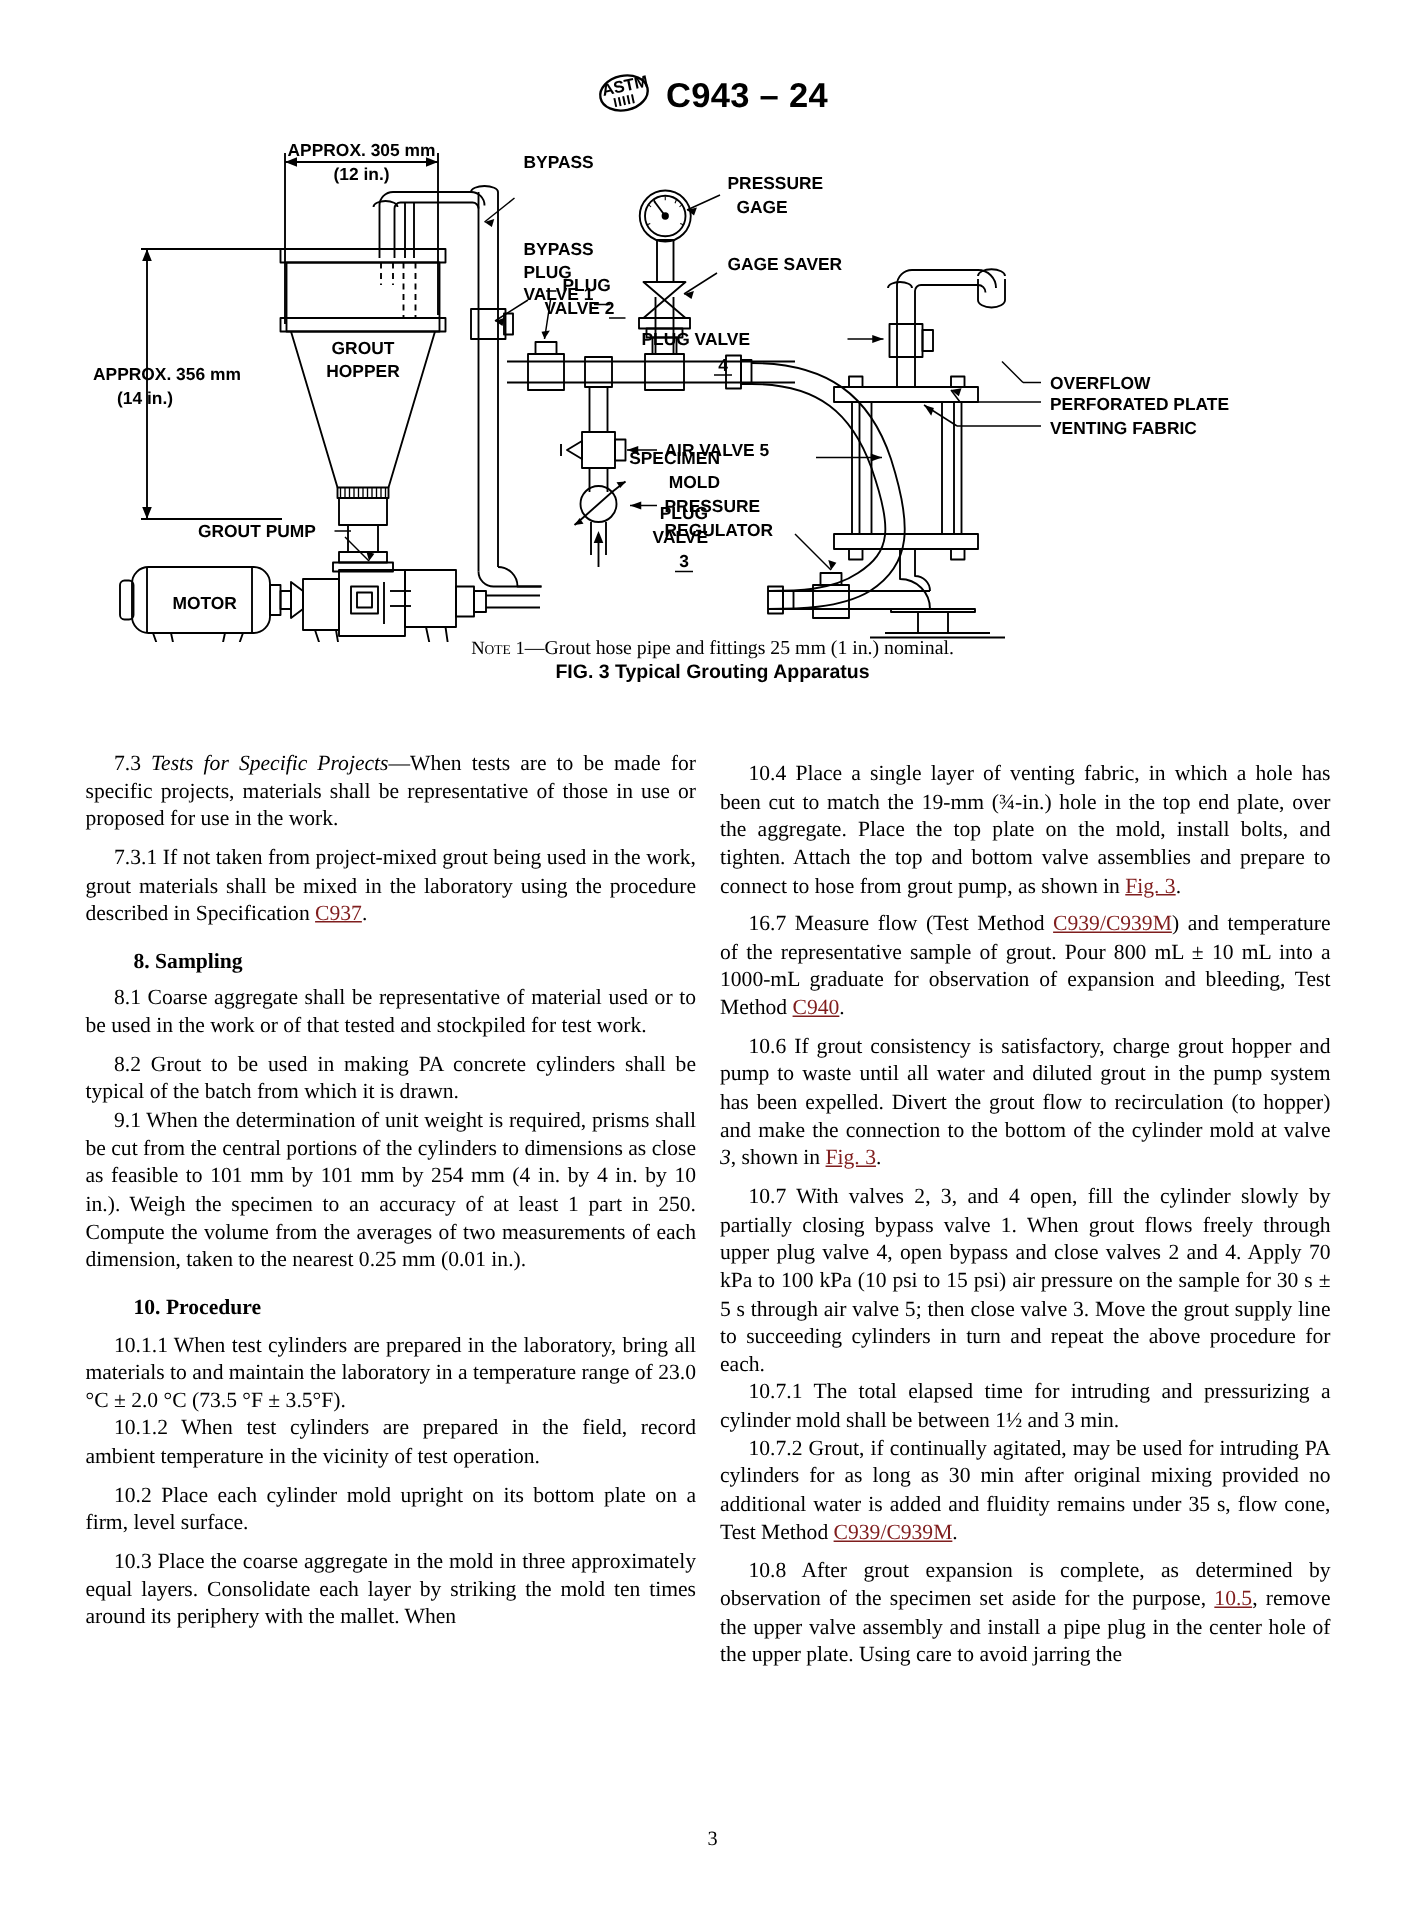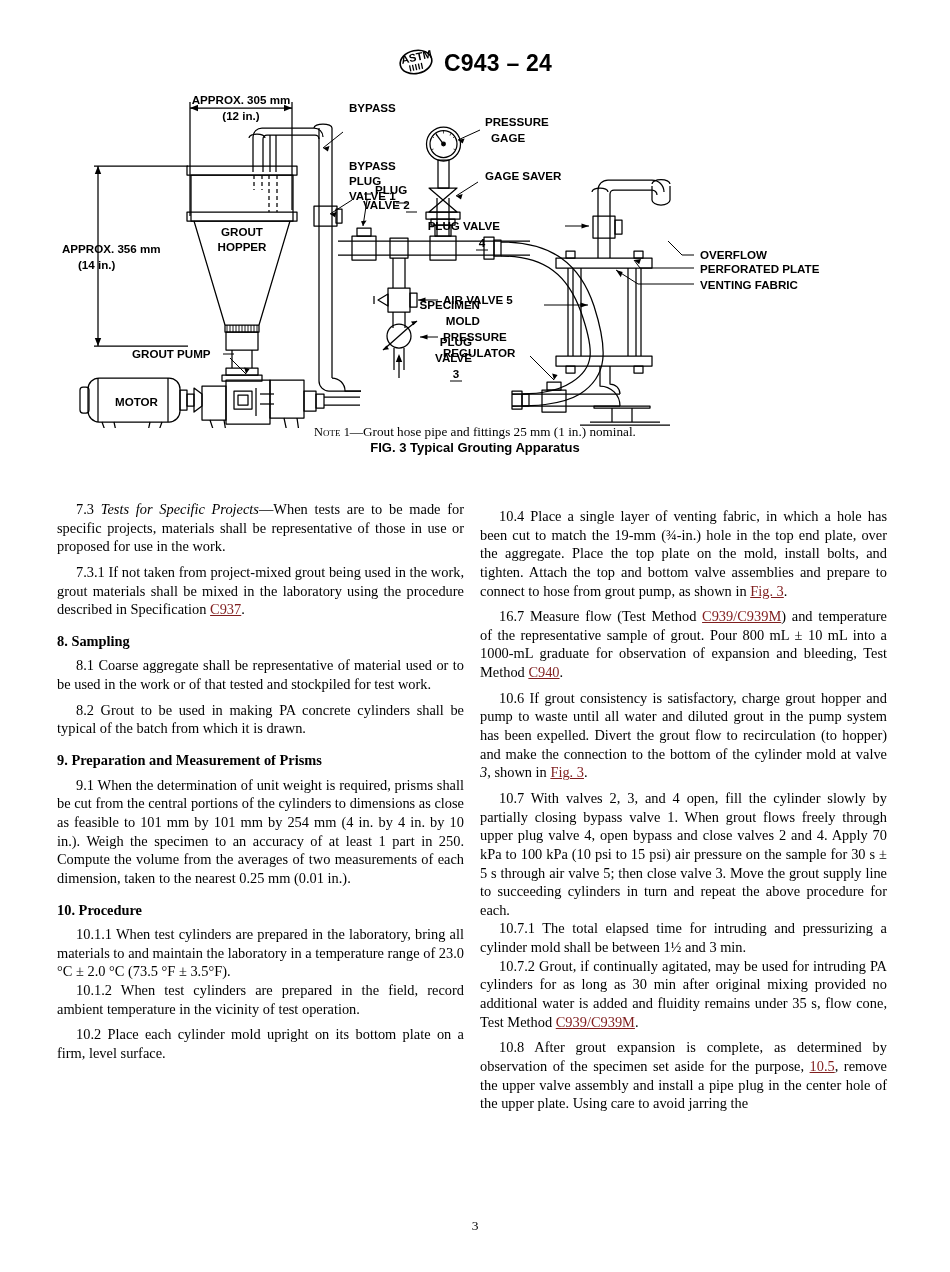--- a/index.html
+++ b/index.html
@@ -103,20 +103,21 @@
     text-indent: 19px;
     hyphens: auto;
   }
   .col p.noindent { text-indent: 0; }
   .col p.sechead {
     font-weight: bold;
     text-indent: 0;
     text-align: left;
     margin-top: 13px;
     margin-bottom: 6px;
+    margin-left: 32px;
   }
   .col p.para { margin-top: 7px; }
   .col p.tight { margin-top: 0px; }
   .ital { font-style: italic; }
   .xref { color: #7f1d1d; }
   .numit { font-style: italic; }
 
   
   .page-num {
     position: absolute;
@@ -487,30 +488,30 @@
 
       <p class="para">
         <span>7.3.1  If not taken from project-mixed grout being used in the work, grout materials shall be mixed in the laboratory using the procedure described in Specification </span><a class="xref" href="#">C937</a><span>.</span>
       </p>
 
       <p class="sechead">8.  Sampling</p>
 
       <p class="tight">8.1  Coarse aggregate shall be representative of material used or to be used in the work or of that tested and stockpiled for test work.</p>
       <p class="para">8.2  Grout to be used in making PA concrete cylinders shall be typical of the batch from which it is drawn.</p>
 
-      <p class="sechead">9.  Preparation and Measurement of Prisms</p>
 
       <p class="tight">9.1  When the determination of unit weight is required, prisms shall be cut from the central portions of the cylinders to dimensions as close as feasible to 101 mm by 101 mm by 254 mm (4 in. by 4 in. by 10 in.). Weigh the specimen to an accuracy of at least 1 part in 250. Compute the volume from the averages of two measurements of each dimension, taken to the nearest 0.25 mm (0.01 in.).</p>
 
       <p class="sechead">10.  Procedure</p>
 
 
       <p class="tight">10.1.1  When test cylinders are prepared in the laboratory, bring all materials to and maintain the laboratory in a temperature range of 23.0 °C ± 2.0 °C (73.5 °F ± 3.5°F).</p>
       <p class="tight">10.1.2  When test cylinders are prepared in the field, record ambient temperature in the vicinity of test operation.</p>
       <p class="para">10.2  Place each cylinder mold upright on its bottom plate on a firm, level surface.</p>
+      <p class="para">10.3  Place the coarse aggregate in the mold in three approximately equal layers. Consolidate each layer by striking the mold ten times around its periphery with the mallet. When</p>
     </div>
 
     <div class="col">
 
 
       <p class="para">
         <span>10.4  Place a single layer of venting fabric, in which a hole has been cut to match the 19-mm (¾-in.) hole in the top end plate, over the aggregate. Place the top plate on the mold, install bolts, and tighten. Attach the top and bottom valve assemblies and prepare to connect to hose from grout pump, as shown in </span><a class="xref" href="#">Fig. 3</a><span>.</span>
       </p>
 
       <p class="para">

